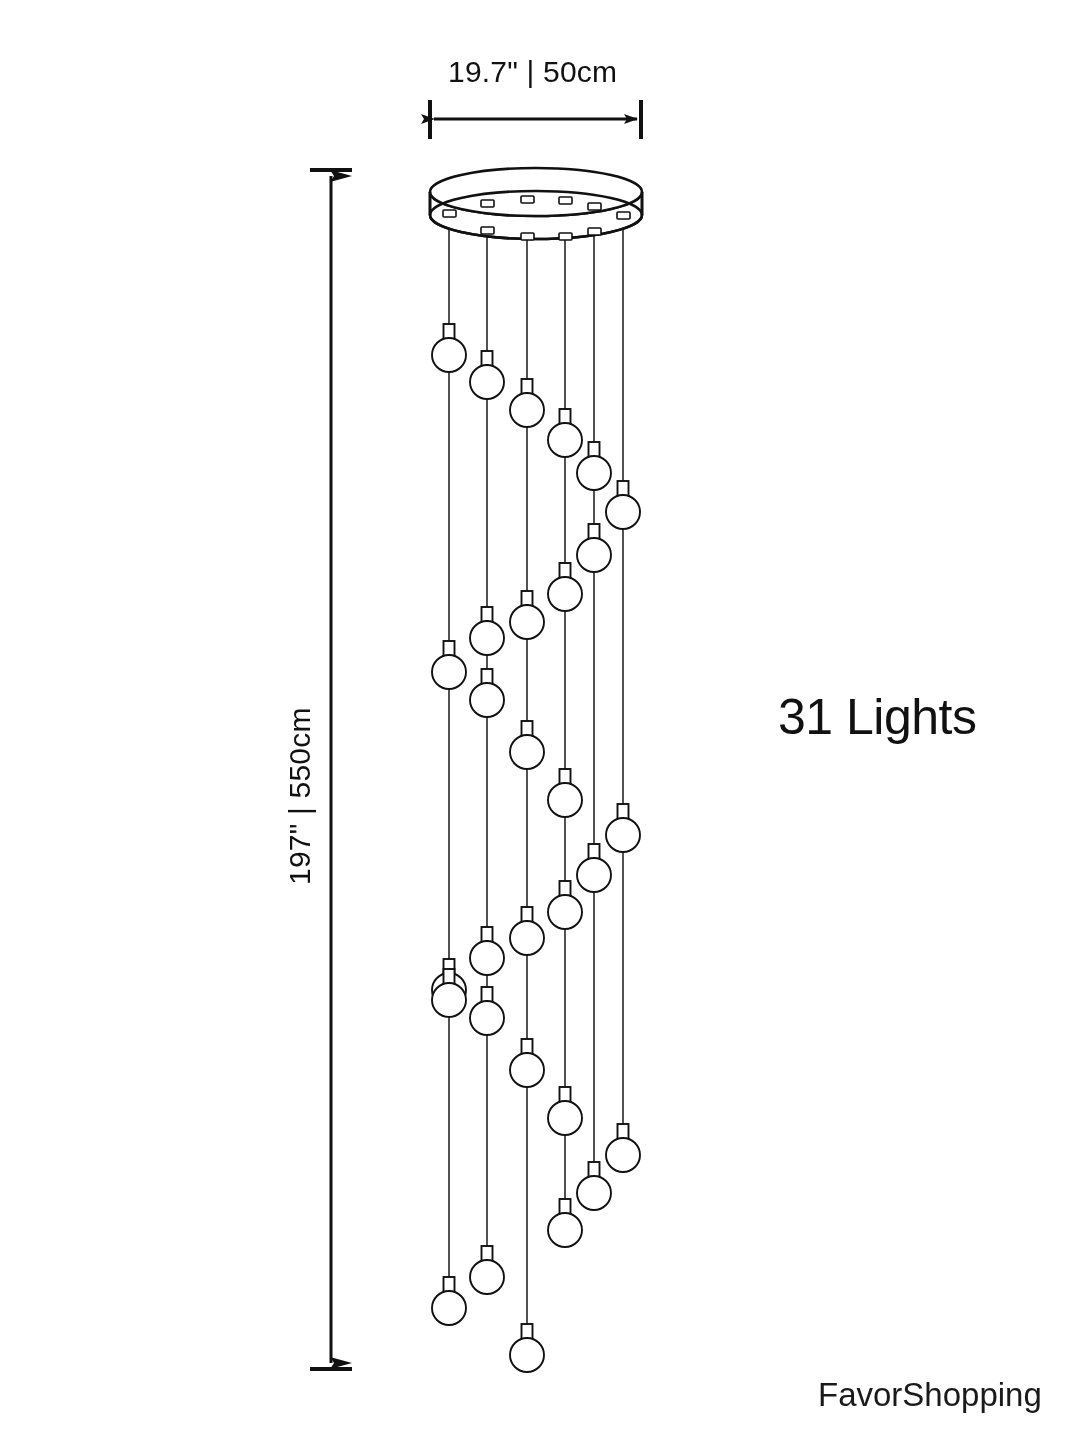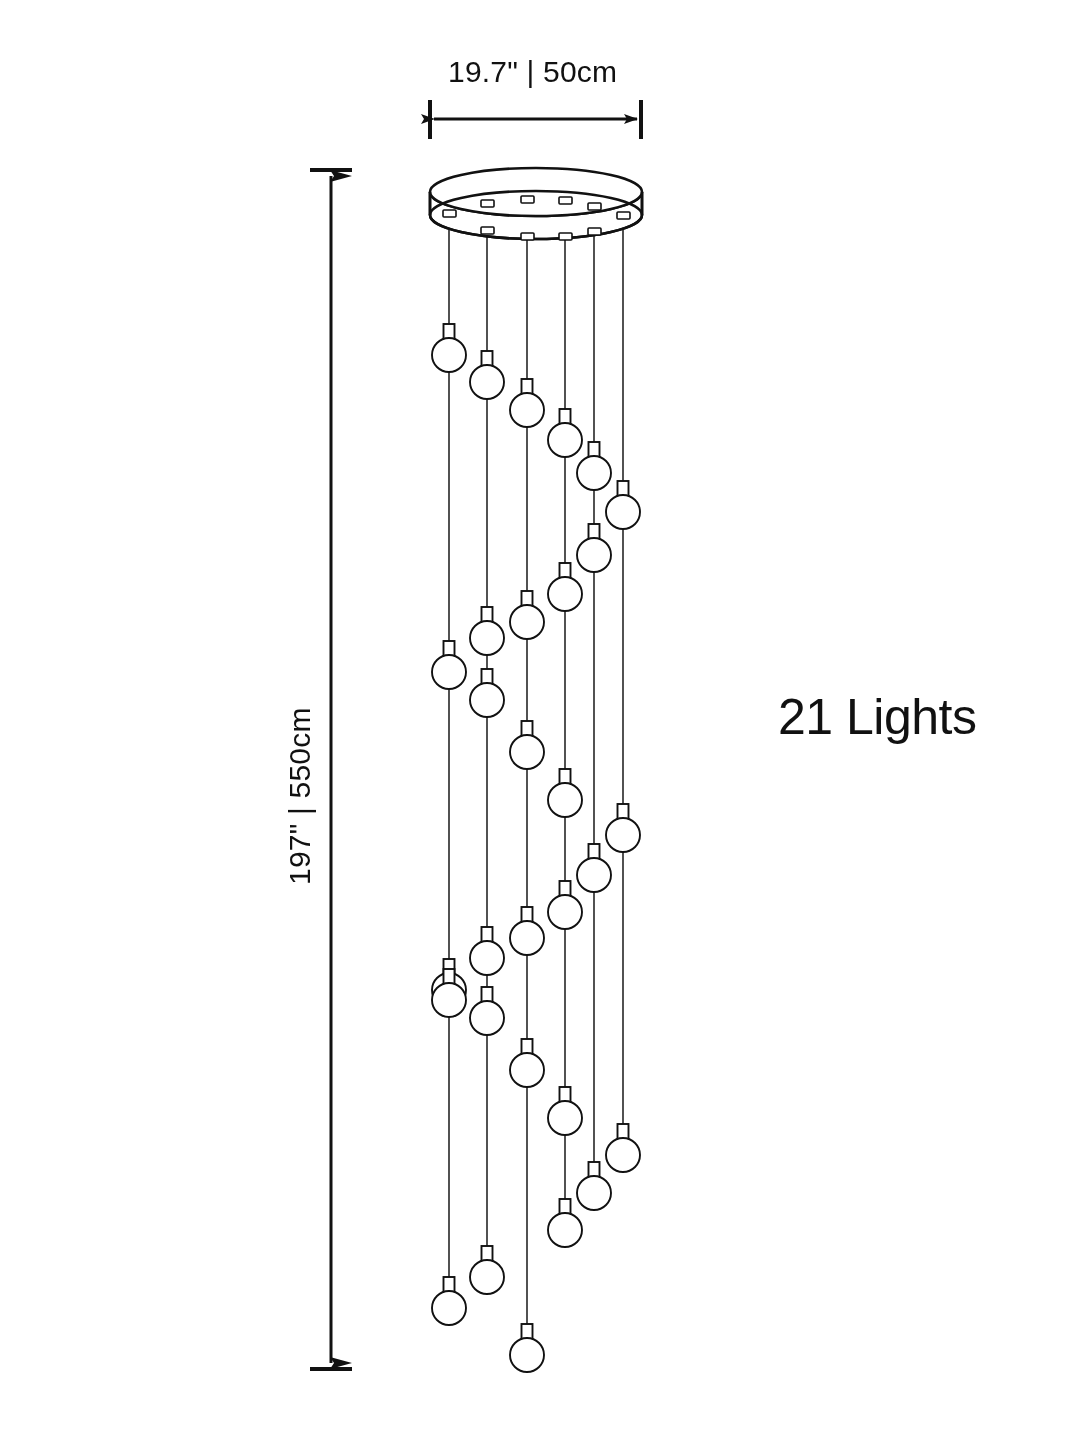--- a/index.html
+++ b/index.html
@@ -258,16 +258,17 @@
           <circle cx="449" cy="1000" r="17" fill="#ffffff" stroke="#111111" stroke-width="1.9"></circle>
         </g>
       </g>
 
   </svg>
 
   <div class="dim-label" id="width-label">19.7" | 50cm</div>
 
   <div class="dim-label" id="height-label">197" | 550cm</div>
 
-  <div id="lights-count">21 Lights</div>
-
+  <div id="lights-count">31 Lights</div>
+
+  <div id="brand-watermark">FavorShopping</div>
 
 </div>
 
 </body></html>

